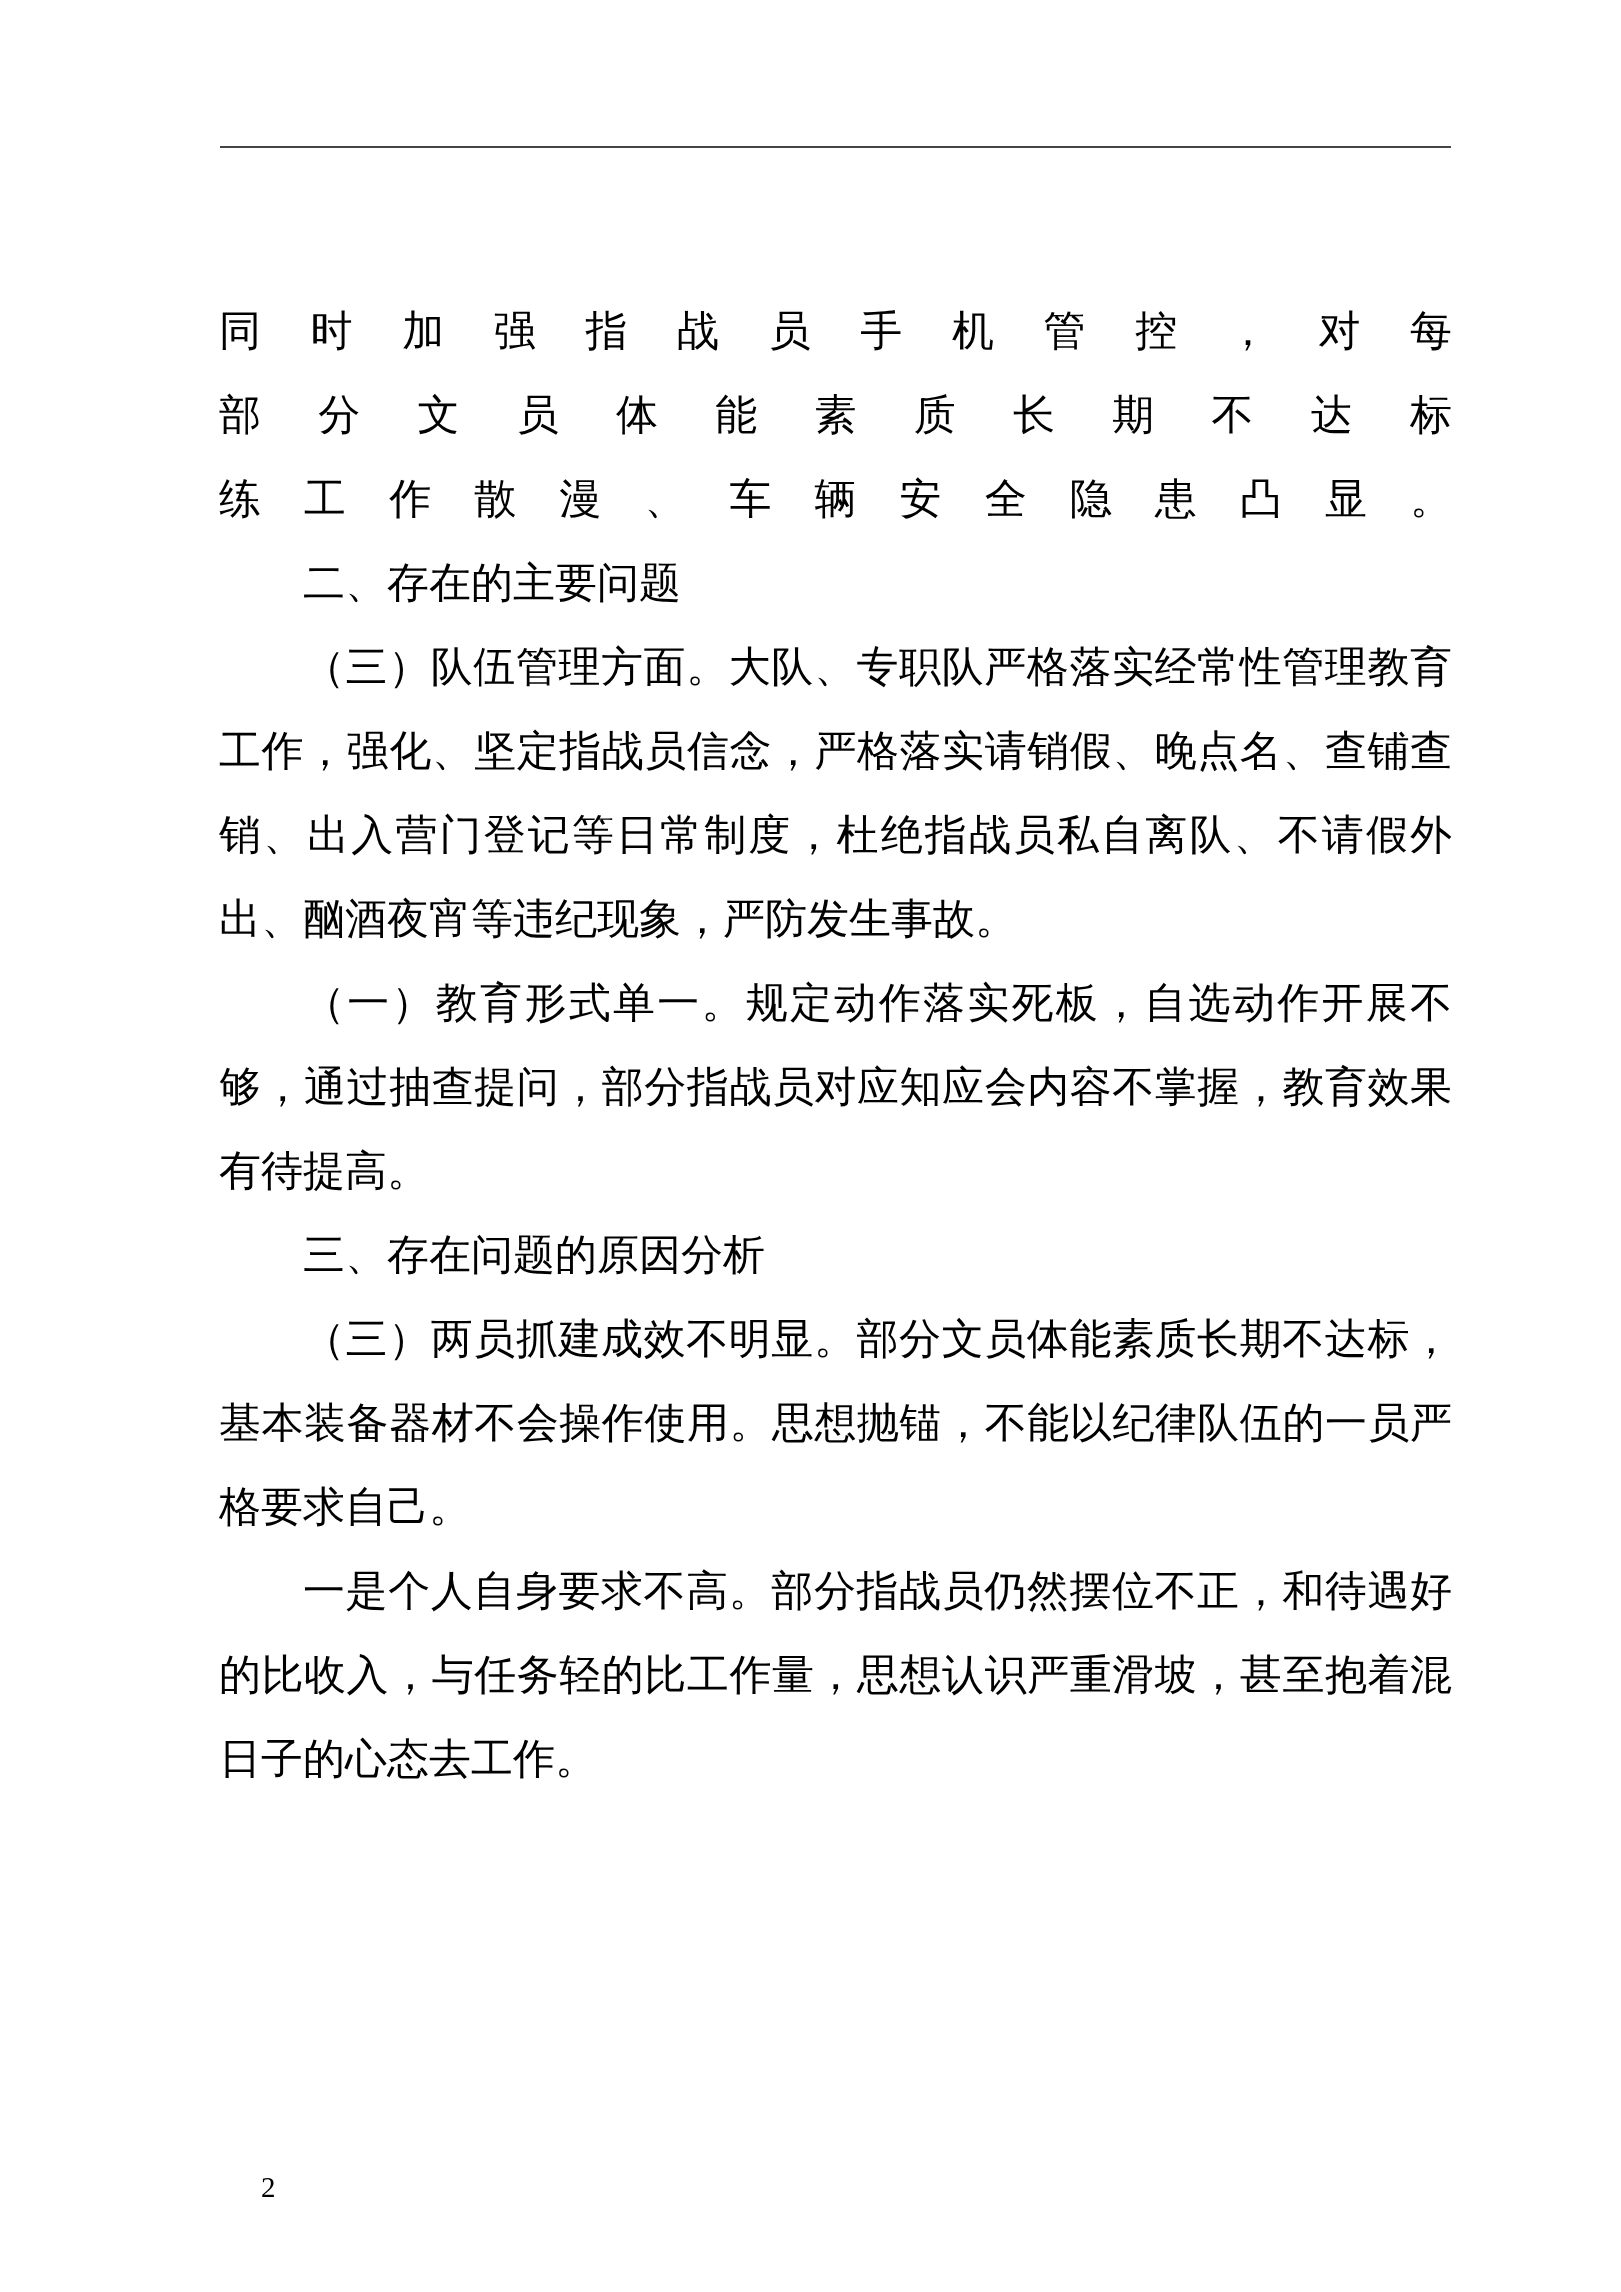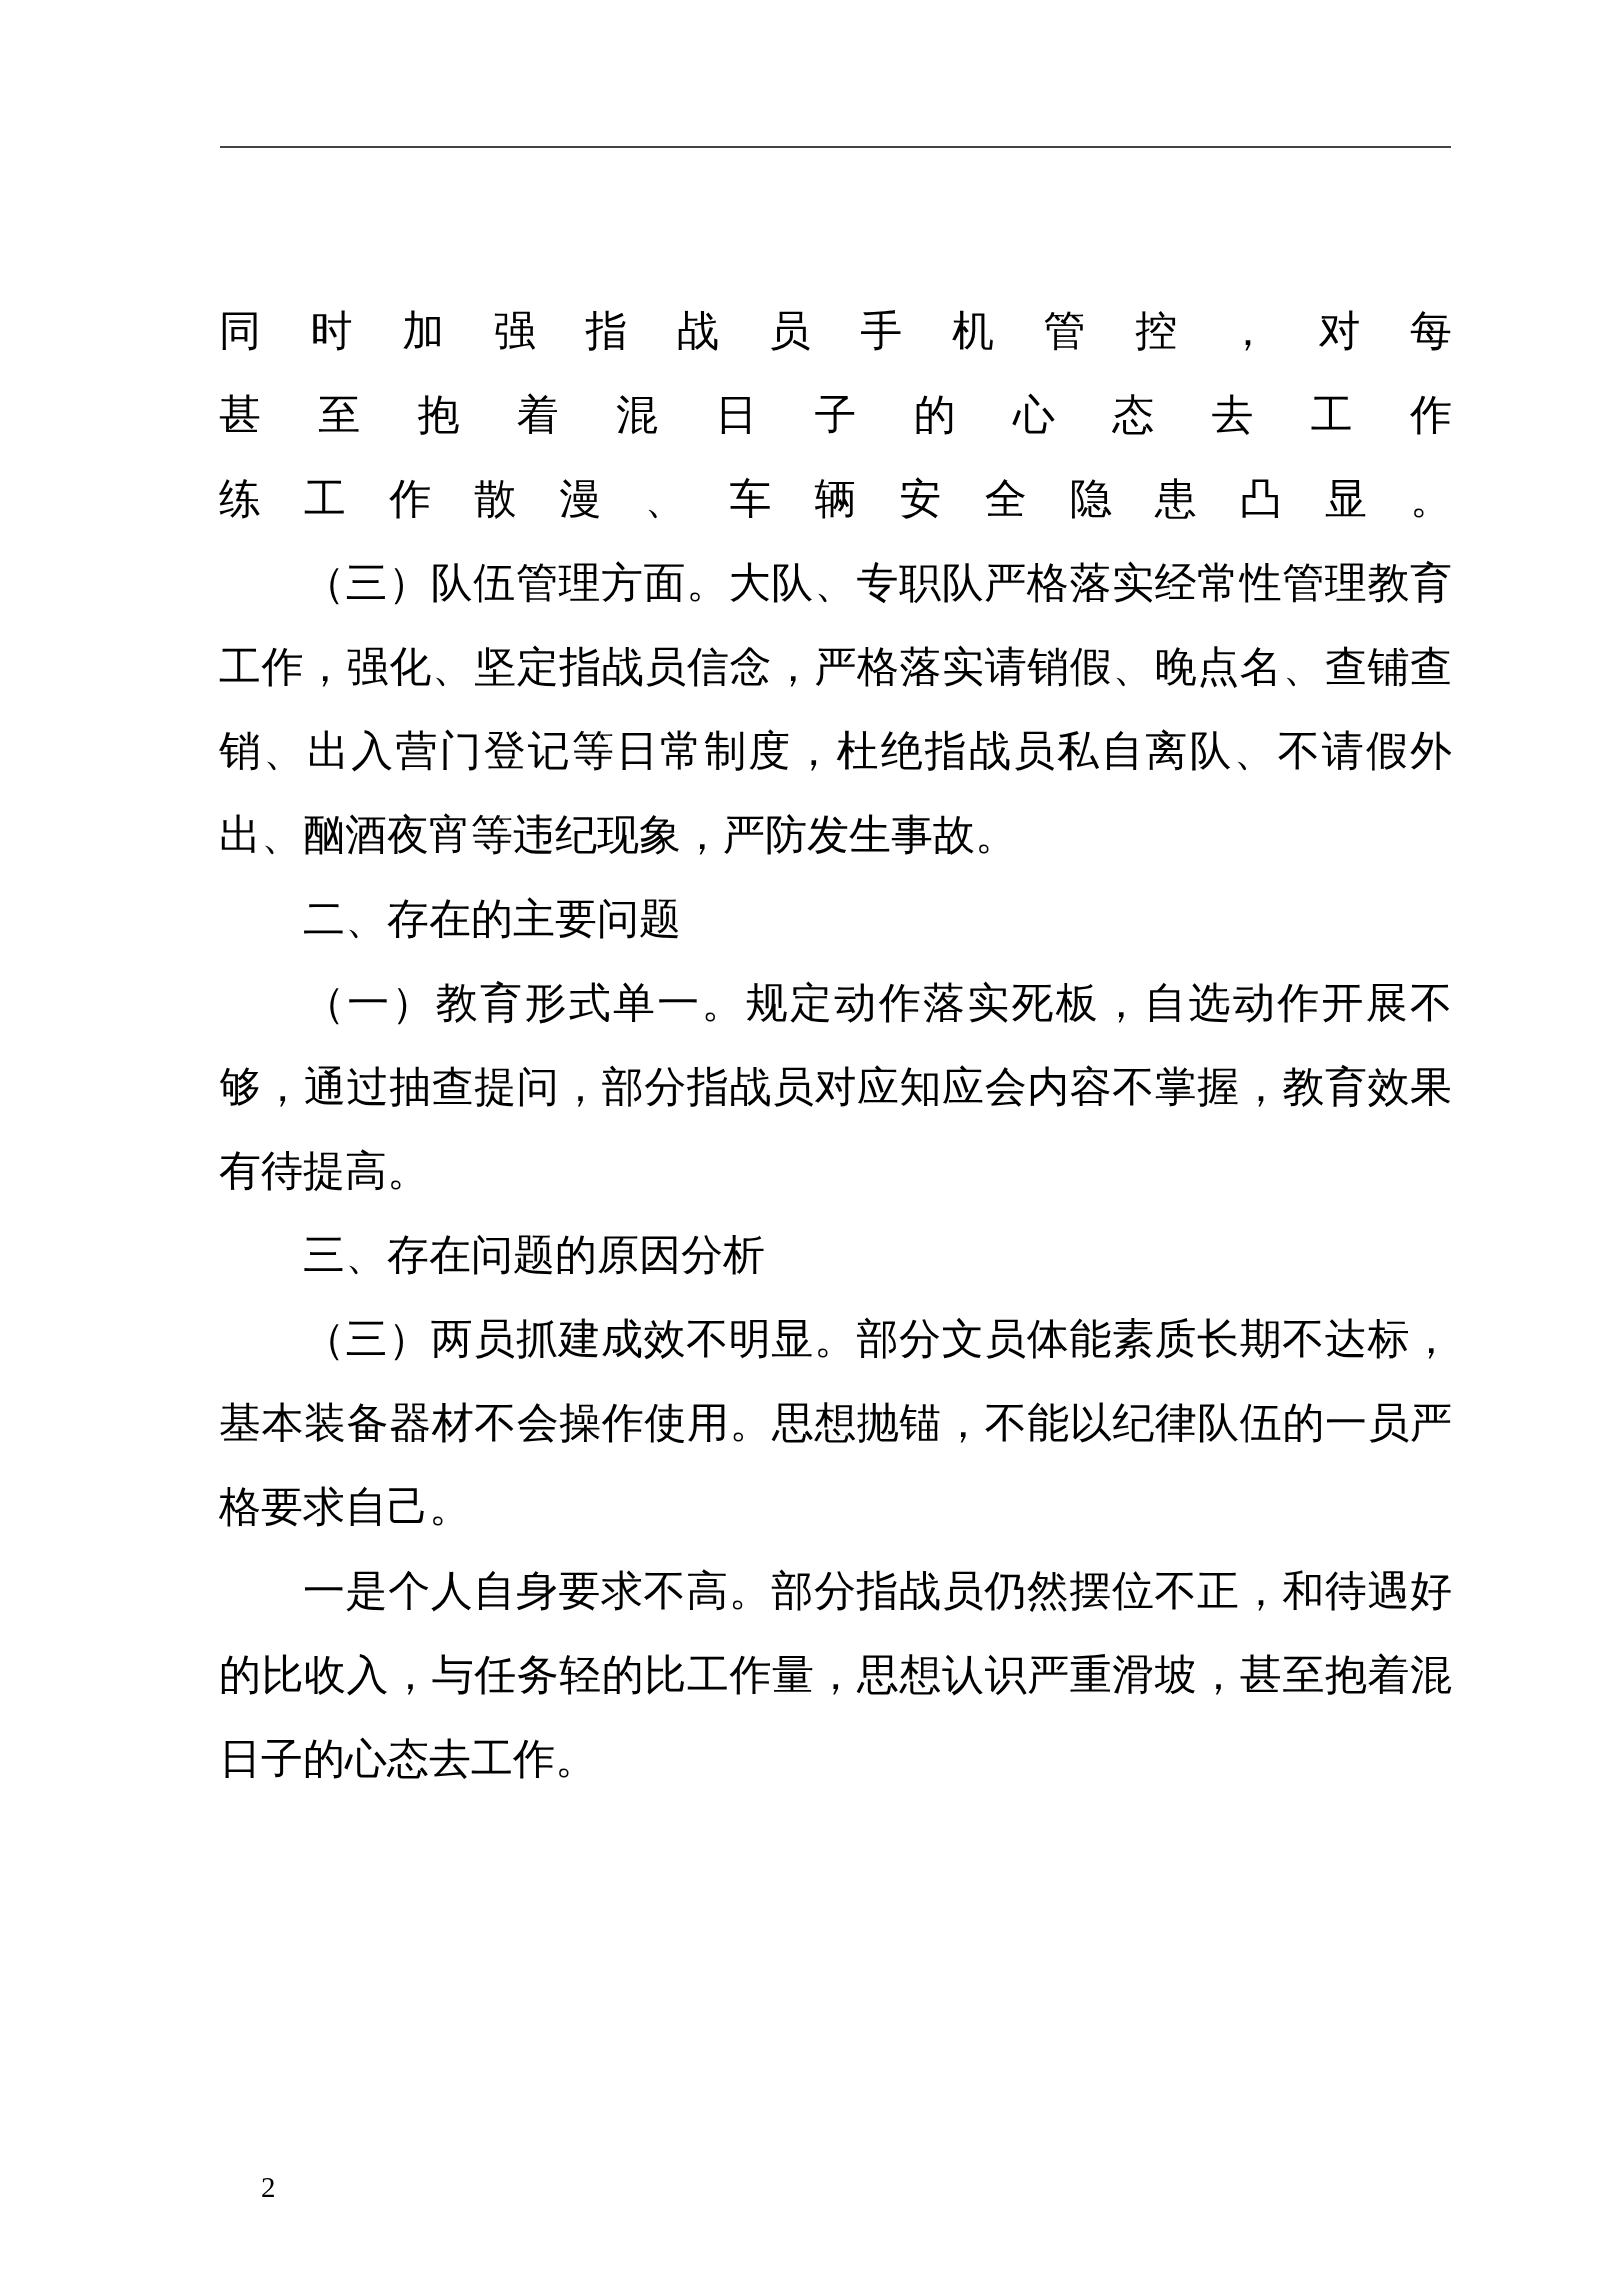--- a/index.html
+++ b/index.html
@@ -61,26 +61,26 @@
 <body>
 
 <div class="page">
 
   <div class="header-rule"></div>
 
   <div class="body-text">
 
     <div class="dist-para">
       <div class="dist-line">同时加强指战员手机管控，对每</div>
-      <div class="dist-line">甚至抱着混日子的心态去工作</div>
+      <div class="dist-line">部分文员体能素质长期不达标</div>
       <div class="dist-line">练工作散漫、车辆安全隐患凸显。</div>
     </div>
 
+    <p>二、存在的主要问题</p>
     <p>（三）队伍管理方面。大队、专职队严格落实经常性管理教育工作，强化、坚定指战员信念，严格落实请销假、晚点名、查铺查销、出入营门登记等日常制度，杜绝指战员私自离队、不请假外出、酗酒夜宵等违纪现象，严防发生事故。</p>
-    <p>二、存在的主要问题</p>
     <p>（一）教育形式单一。规定动作落实死板，自选动作开展不够，通过抽查提问，部分指战员对应知应会内容不掌握，教育效果有待提高。</p>
     <p>三、存在问题的原因分析</p>
     <p>（三）两员抓建成效不明显。部分文员体能素质长期不达标，基本装备器材不会操作使用。思想抛锚，不能以纪律队伍的一员严格要求自己。</p>
     <p>一是个人自身要求不高。部分指战员仍然摆位不正，和待遇好的比收入，与任务轻的比工作量，思想认识严重滑坡，甚至抱着混日子的心态去工作。</p>
 
   </div>
 
   <div class="page-number">2</div>
 
 </div>

